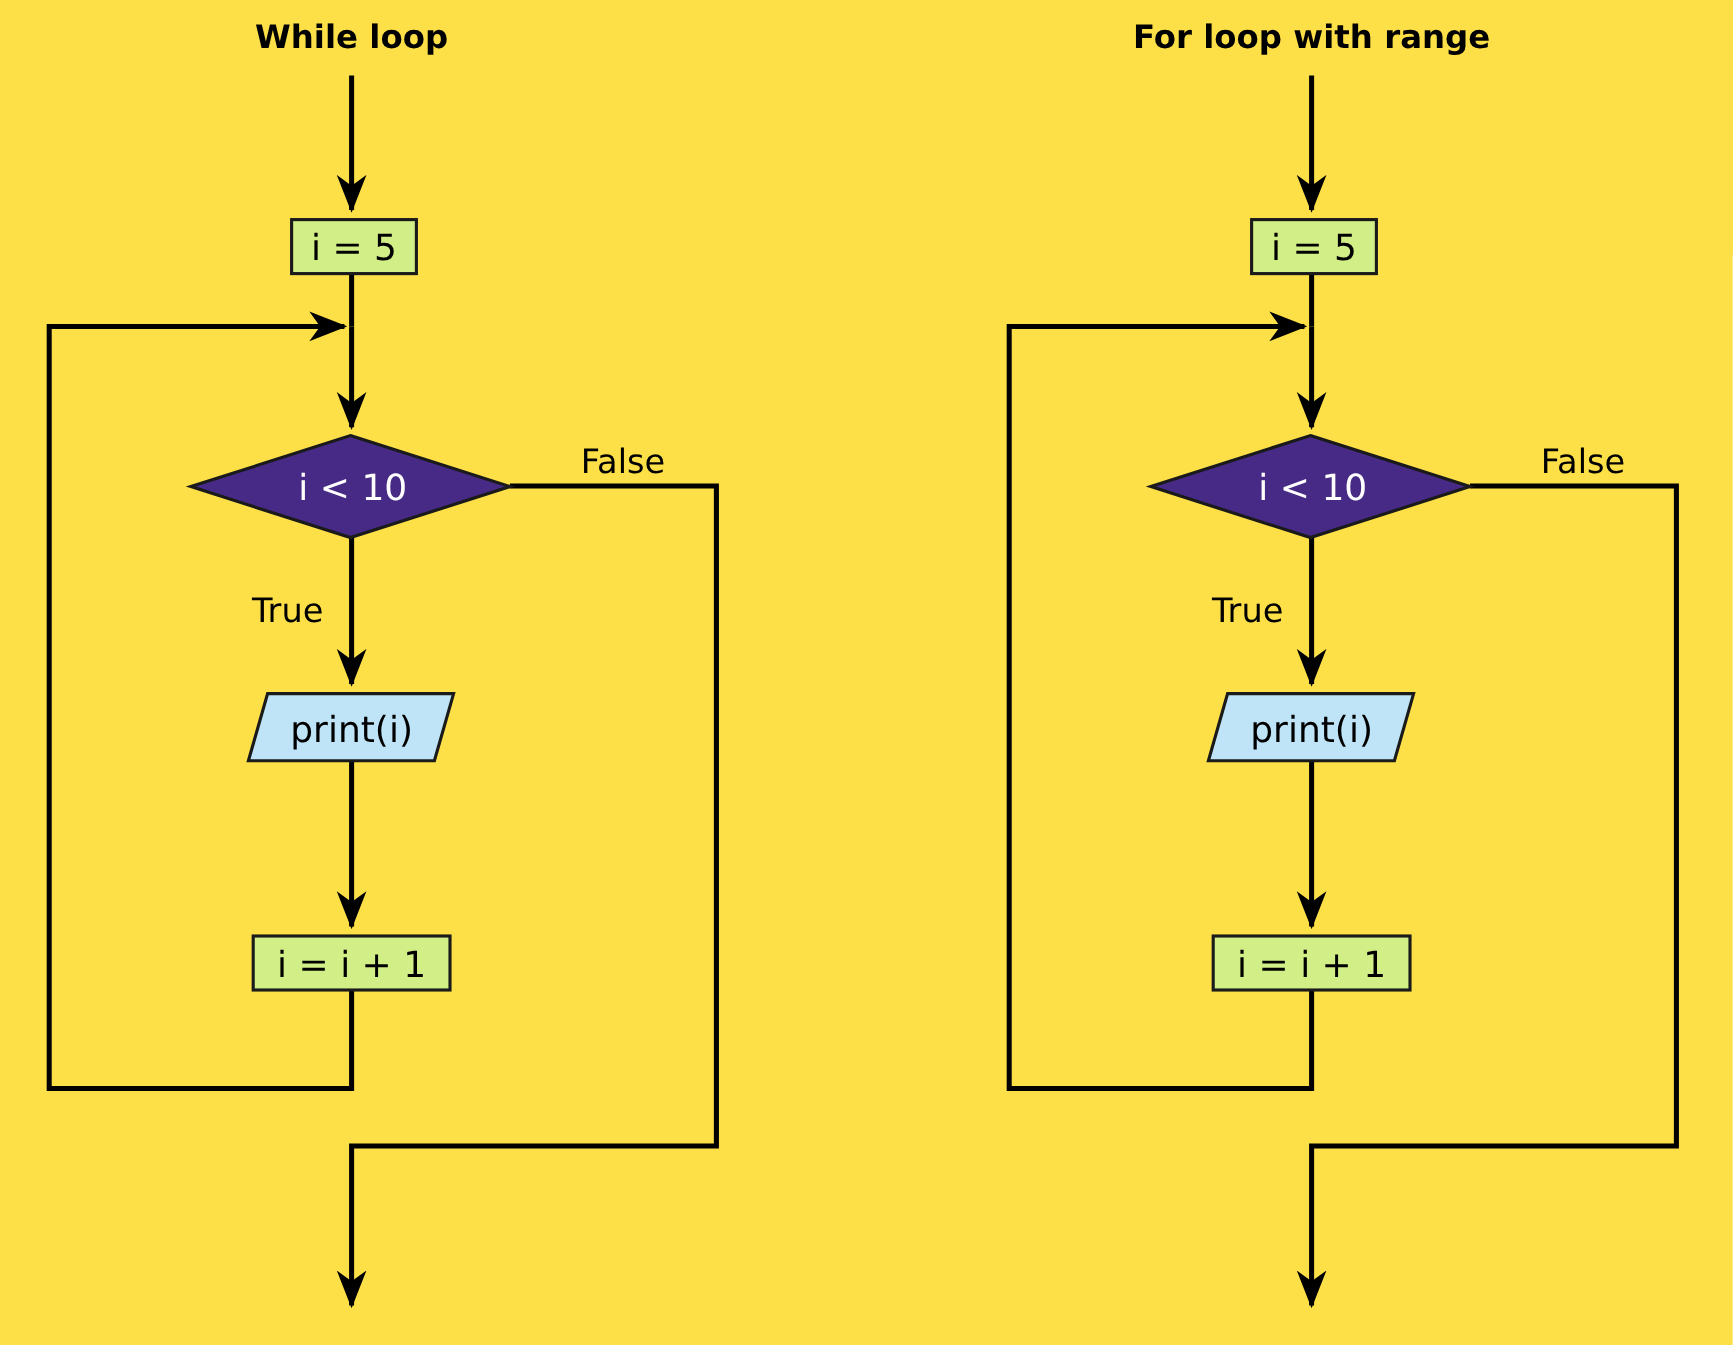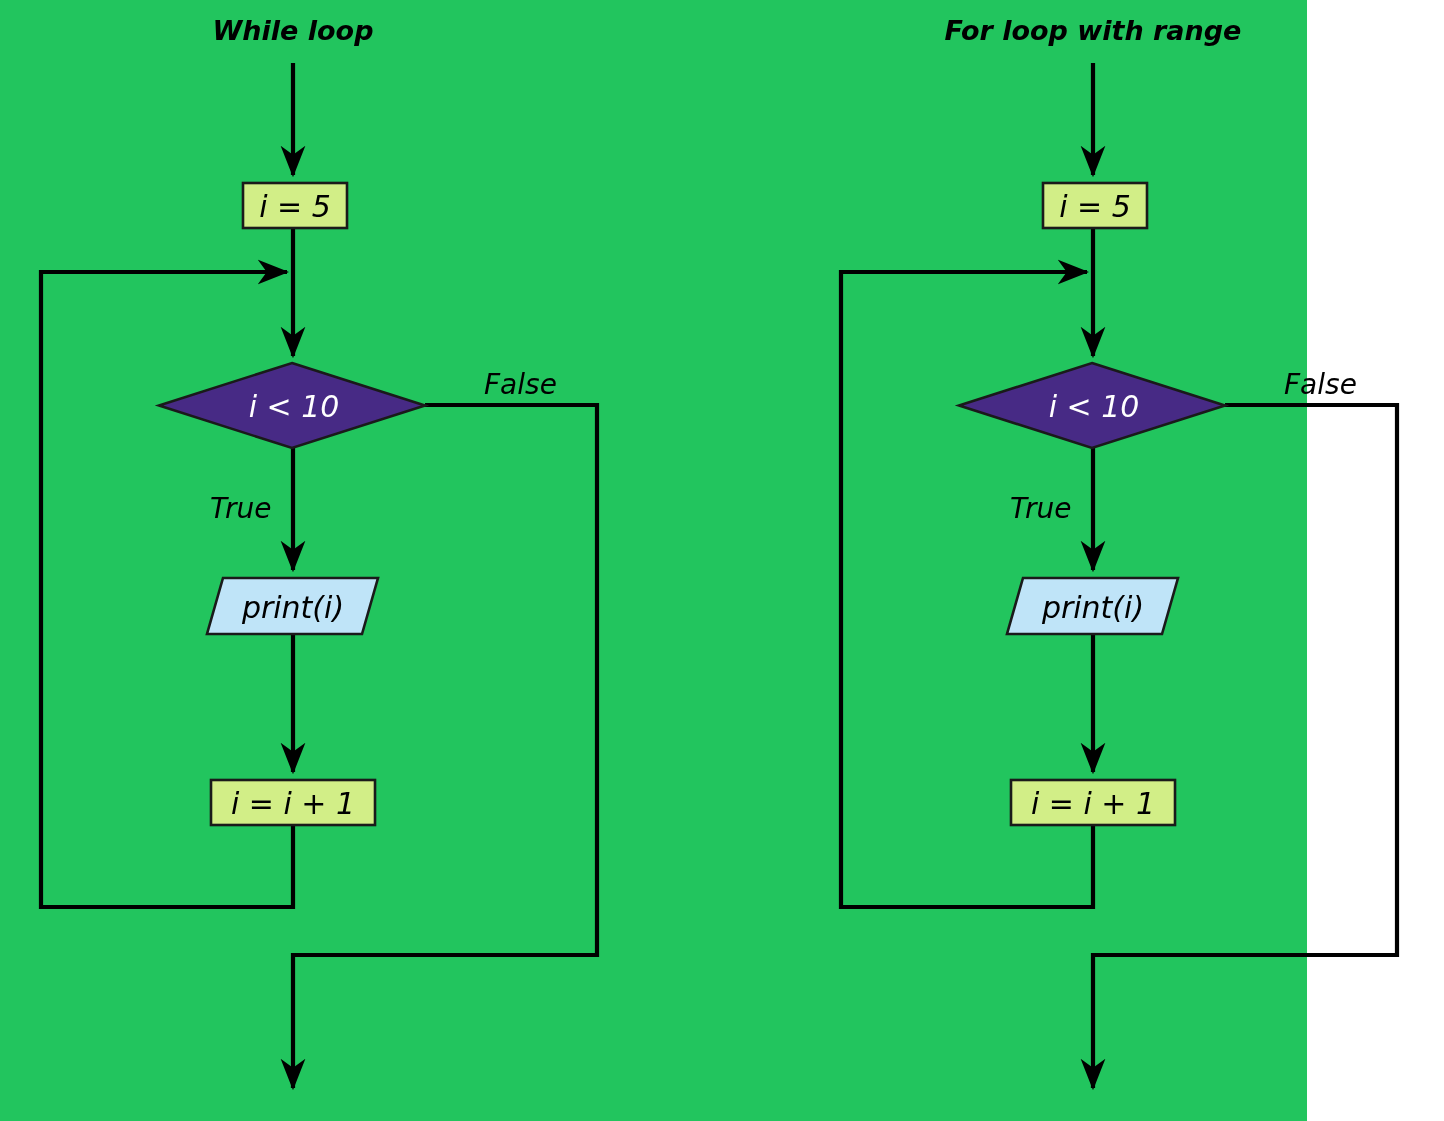--- a/index.html
+++ b/index.html
@@ -8,24 +8,23 @@
     background: #ffffff;
   }
   body {
     width: 1444px;
     height: 1121px;
     font-family: "DejaVu Sans", "Liberation Sans", sans-serif;
     overflow: hidden;
   }
   #canvas {
     position: relative;
-    width: 1307px;
+    width: 1444px;
     height: 1121px;
-    background: #22c55e;
-    font-style: italic;
+    background: #fde047;
   }
   svg.flow {
     position: absolute;
     top: 0;
     left: 0;
     width: 1444px;
     height: 1121px;
   }
   .ttl {
     font-family: "DejaVu Sans", "Liberation Sans", sans-serif;

